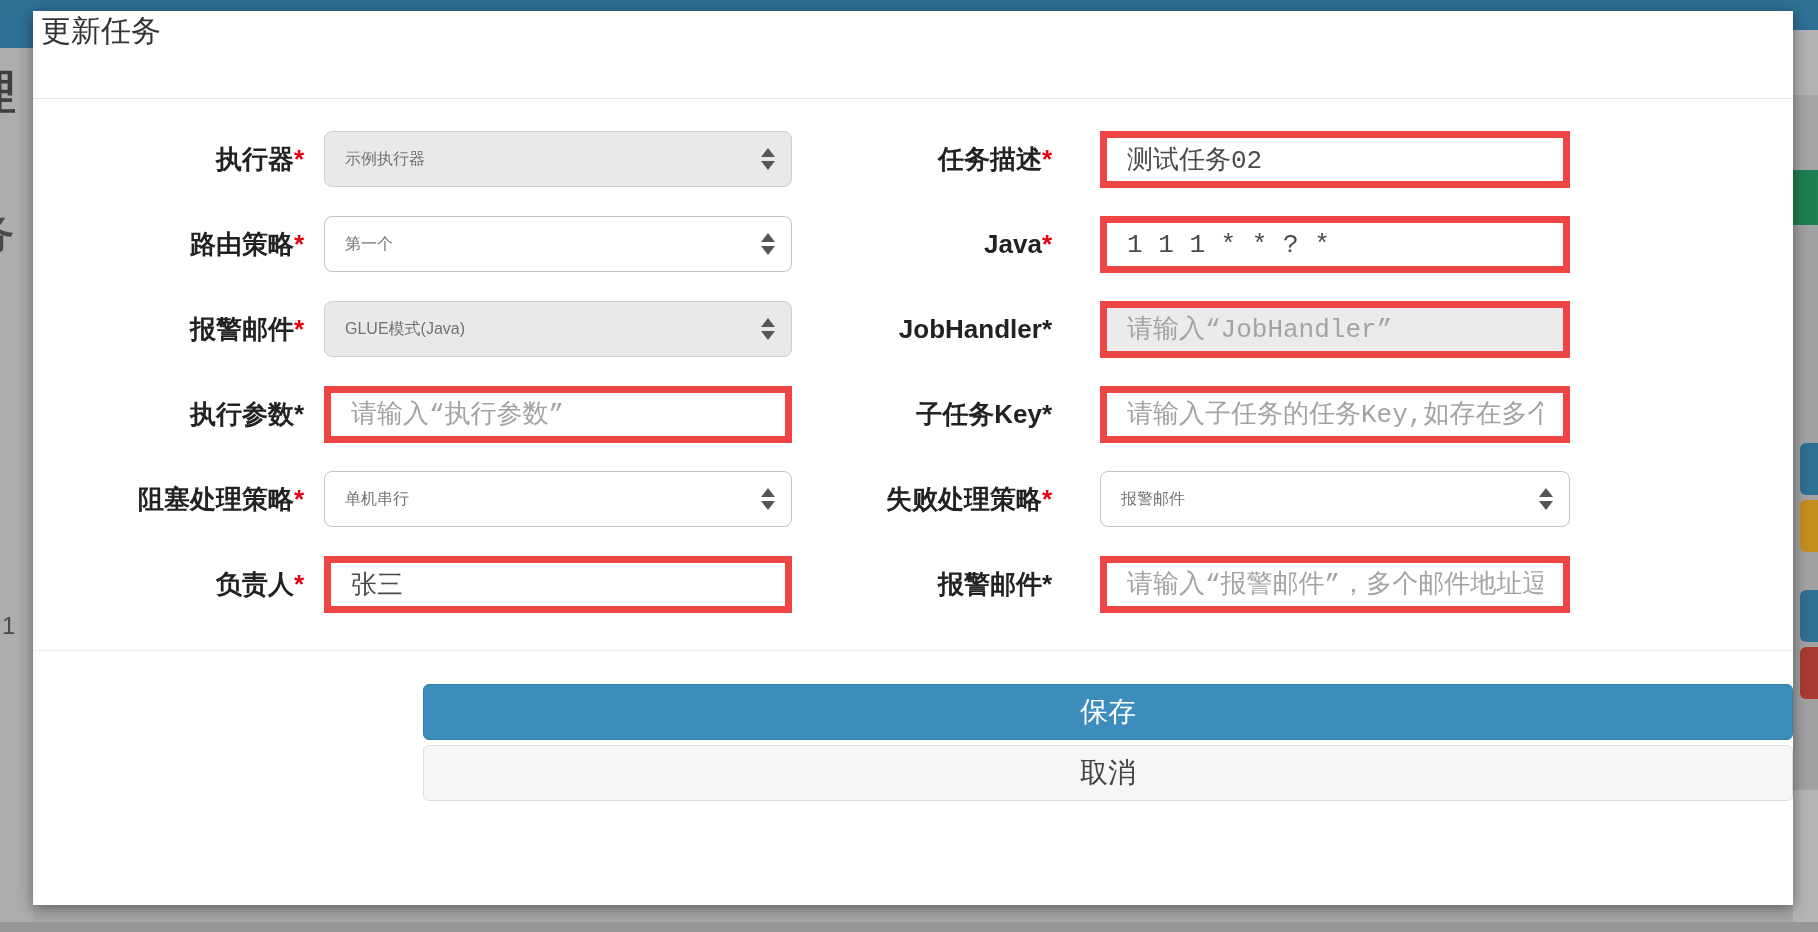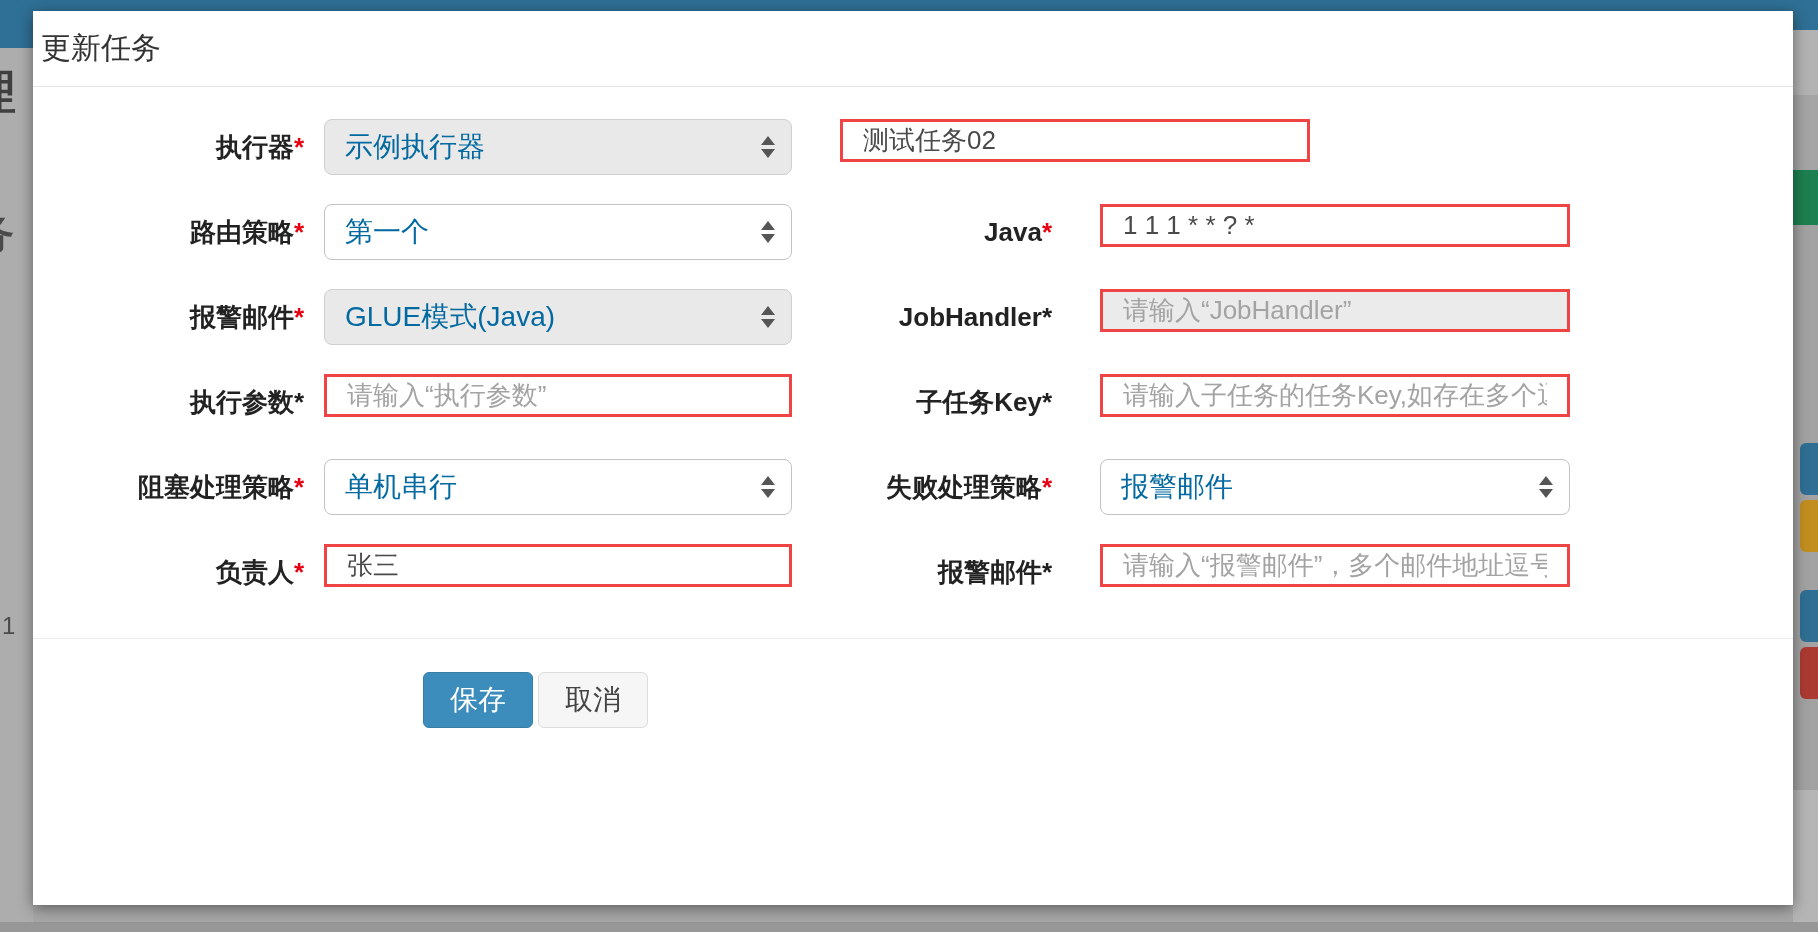--- a/index.html
+++ b/index.html
@@ -24,52 +24,52 @@
   .f-blue1 { top:443px; background:#2f6f93; }
   .f-orange { top:500px; background:#c28e1f; }
   .f-blue2 { top:590px; background:#2f6f93; }
   .f-red { top:647px; background:#ab3a32; }
   .b-light2 { top:790px; height:142px; background:#b5b5b5; }
   .bottom-band { position:absolute; left:0; top:922px; width:1818px; height:10px; background:#979797; }
 
   
   .modal { position:absolute; left:33px; top:11px; width:1760px; height:894px; z-index:2;
     background:#fff; box-shadow:0 3px 14px rgba(0,0,0,.45); }
-  .modal-header { height:76px; border-bottom:1px solid #e5e5e5; display:flex; align-items:center; padding-left:8px; }
+  .modal-header { height:88px; border-bottom:1px solid #e5e5e5; display:flex; padding-left:8px; }
   .modal-title { font-size:30px; font-weight:500; color:#333; }
   .modal-body { padding-top:32px; }
 
   .form-row { display:flex; align-items:center; height:56px; margin-bottom:29px;padding-left:34px; }
   .lbl { font-size:26px; font-weight:700; color:#222; white-space:nowrap; }
   .lbl-l { width:237px; text-align:right; }
   .lbl-r { width:260px; text-align:right; }
   .star { font-size:26px; font-weight:700; }
   .star.red { color:#e60012; }
   .star.dark { color:#1f1f1f; }
 
   .fld { height:56px; }
   .fld-l { width:468px; margin-left:20px; }
   .fld-r { width:470px; margin-left:48px; }
 
-  .txt { width:100%; height:43px; border:3px solid #ef4444; background:#fff; border-radius:0;
-    padding:0 20px; font-size:26px; color:#4a4a4a; font-family:Liberation Sans, sans-serif; outline:none; }
+  .txt { width:100%; height:57px; border:7px solid #ef4444; background:#fff; border-radius:0;
+    padding:0 20px; font-size:26px; color:#4a4a4a; font-family:Liberation Mono, monospace; outline:none; }
   .txt::placeholder { color:#a3a3a3; opacity:1; }
   .txt.disabled { background:#ebebeb; }
 
   .sel { position:relative; width:100%; height:56px; border:1px solid #c3c3c3; border-radius:8px;
     background:#fff; display:flex; align-items:center; padding:0 44px 0 20px; cursor:default; }
   .sel.disabled { background:#e9e9e9; border-color:#cfcfcf; }
-  .sel-text { font-size:28px; color:#0369a1; white-space:nowrap; overflow:hidden; }
+  .sel-text { font-size:16px; color:#737373; white-space:nowrap; overflow:hidden; }
   .sel-arrows { position:absolute; right:16px; top:50%; transform:translateY(-50%);
     display:flex; flex-direction:column; align-items:center; gap:4px; }
   .sel-arrows .up { width:0; height:0; border-left:7px solid transparent; border-right:7px solid transparent; border-bottom:9px solid #555; }
   .sel-arrows .dn { width:0; height:0; border-left:7px solid transparent; border-right:7px solid transparent; border-top:9px solid #555; }
 
   .divider { border:none; border-top:1px solid #ededed; margin-top:38px; }
-  .btn-row { margin-top:33px; padding-left:390px; display:flex; gap:5px; }
+  .btn-row { margin-top:33px; padding-left:390px; display:flex; gap:5px;flex-direction:column; }
   .btn { height:56px; padding:0 26px; font-size:28px; font-family:inherit; border-radius:6px; cursor:pointer; }
   .btn-save { background:#3c8dbc; border:1px solid #367fa9; color:#fff; }
   .btn-cancel { background:#f6f6f6; border:1px solid #ddd; color:#444;font-family:Liberation Serif, serif; }
 </style>
 </head>
 <body>
 
 <div class="backdrop">
   <div class="topbar"></div>
 
@@ -106,20 +106,21 @@
       <div class="lbl lbl-l"><span>执行器</span><span class="star red">*</span></div>
       <div class="fld fld-l">
         <div class="sel disabled">
           <span class="sel-text">示例执行器</span>
           <span class="sel-arrows">
               <i class="up"></i>
               <i class="dn"></i>
             </span>
         </div>
       </div>
+      <div class="lbl lbl-r"><span>任务描述</span><span class="star red">*</span></div>
       <div class="fld fld-r">
         <input class="txt" type="text" value="测试任务02" style="">
       </div>
     </div>
 
     <div class="form-row">
       <div class="lbl lbl-l"><span>路由策略</span><span class="star red">*</span></div>
       <div class="fld fld-l">
         <div class="sel">
           <span class="sel-text">第一个</span>

